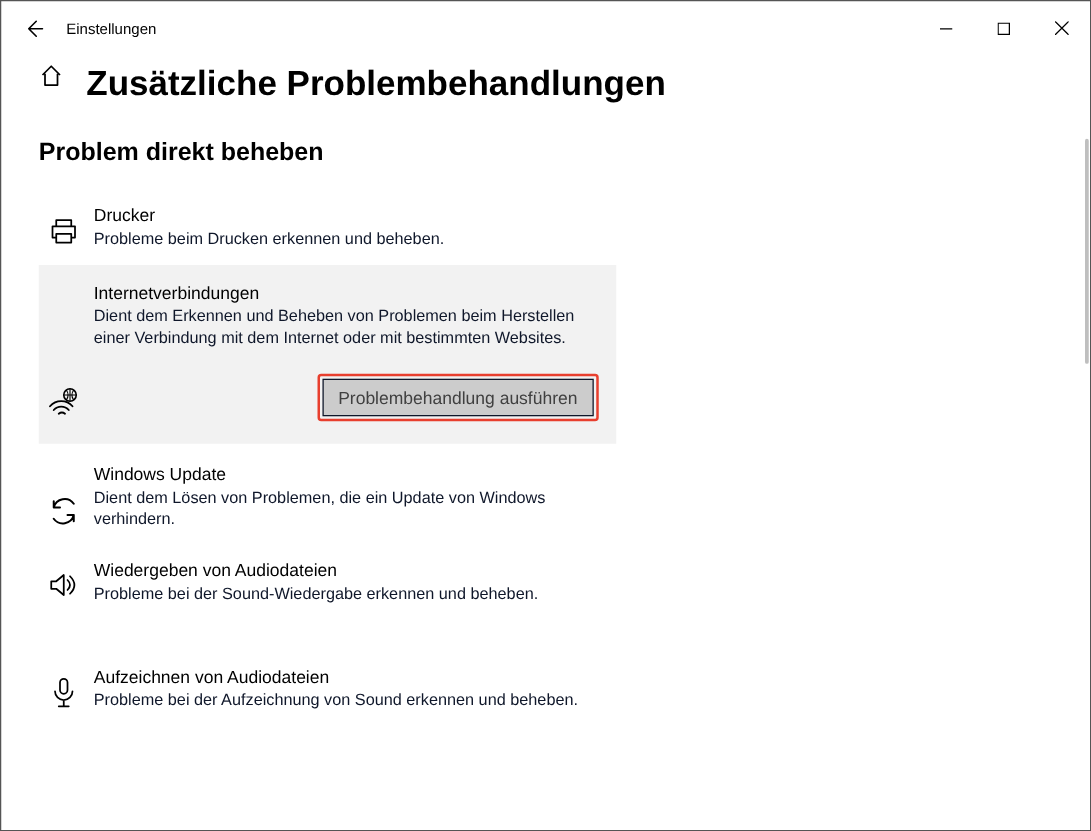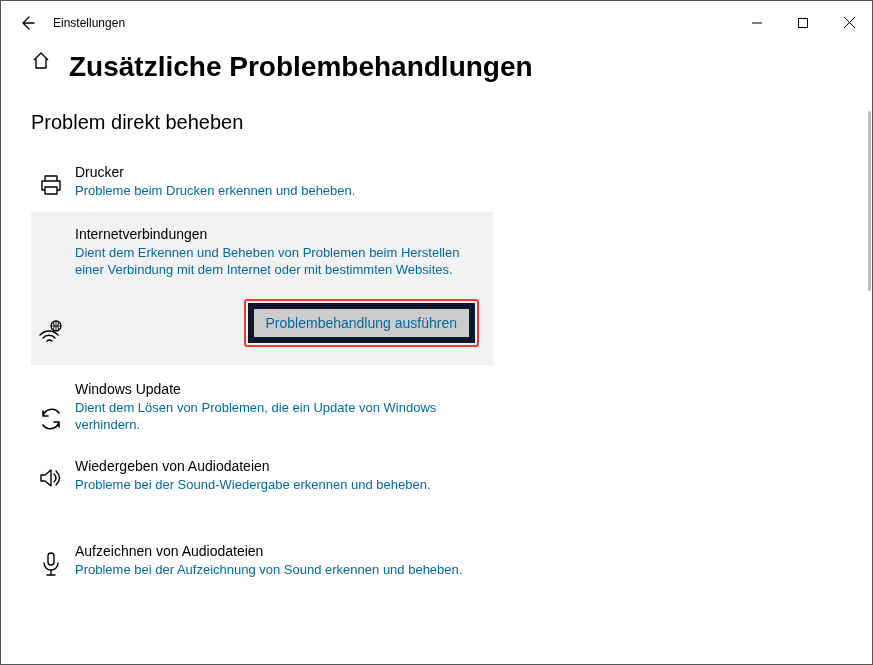--- a/index.html
+++ b/index.html
@@ -60,21 +60,21 @@
     margin-right: 16px;
     flex-shrink: 0;
   }
   h1 {
     font-size: 28px;
     font-weight: 600;
     margin: 0;
   }
   h2 {
     font-size: 20px;
-    font-weight: 400;
+    font-weight: 700;
     margin: 0 0 18px 0;
   }
   .ts-list { width: 462px; }
   .ts-item {
     display: flex;
     padding: 12px 14px 12px 0;
     align-items: flex-end;
   }
   .ts-item.selected {
     background: #f2f2f2;
@@ -93,40 +93,40 @@
     justify-content: center;
   }
   .ts-text { flex: 1; }
   .ts-title {
     font-size: 14px;
     color: #000;
     margin-bottom: 2px;
   }
   .ts-desc {
     font-size: 13px;
-    color: #0369a1;
+    color: #0f172a;
     line-height: 1.35;
   }
   .run-row {
     margin-top: 20px;
     display: flex;
     justify-content: flex-end;
     width: 100%;
   }
   .run-btn-wrap {
     border: 2.5px solid #e83f2e;
     border-radius: 3px;
     padding: 2px;
   }
   .run-btn {
     background: #cccccc;
-    border: 6px solid #0f172a;
+    border: 1px solid #0f172a;
     padding: 6px 12px;
     font-size: 14px;
-    color: #0369a1;
+    color: #404040;
     cursor: pointer;
     font-family: inherit;
   }
   .sep { height: 26px; }
   .scrollbar-ind {
     position: absolute;
     right: 1px;
     top: 110px;
     width: 3px;
     height: 180px;

